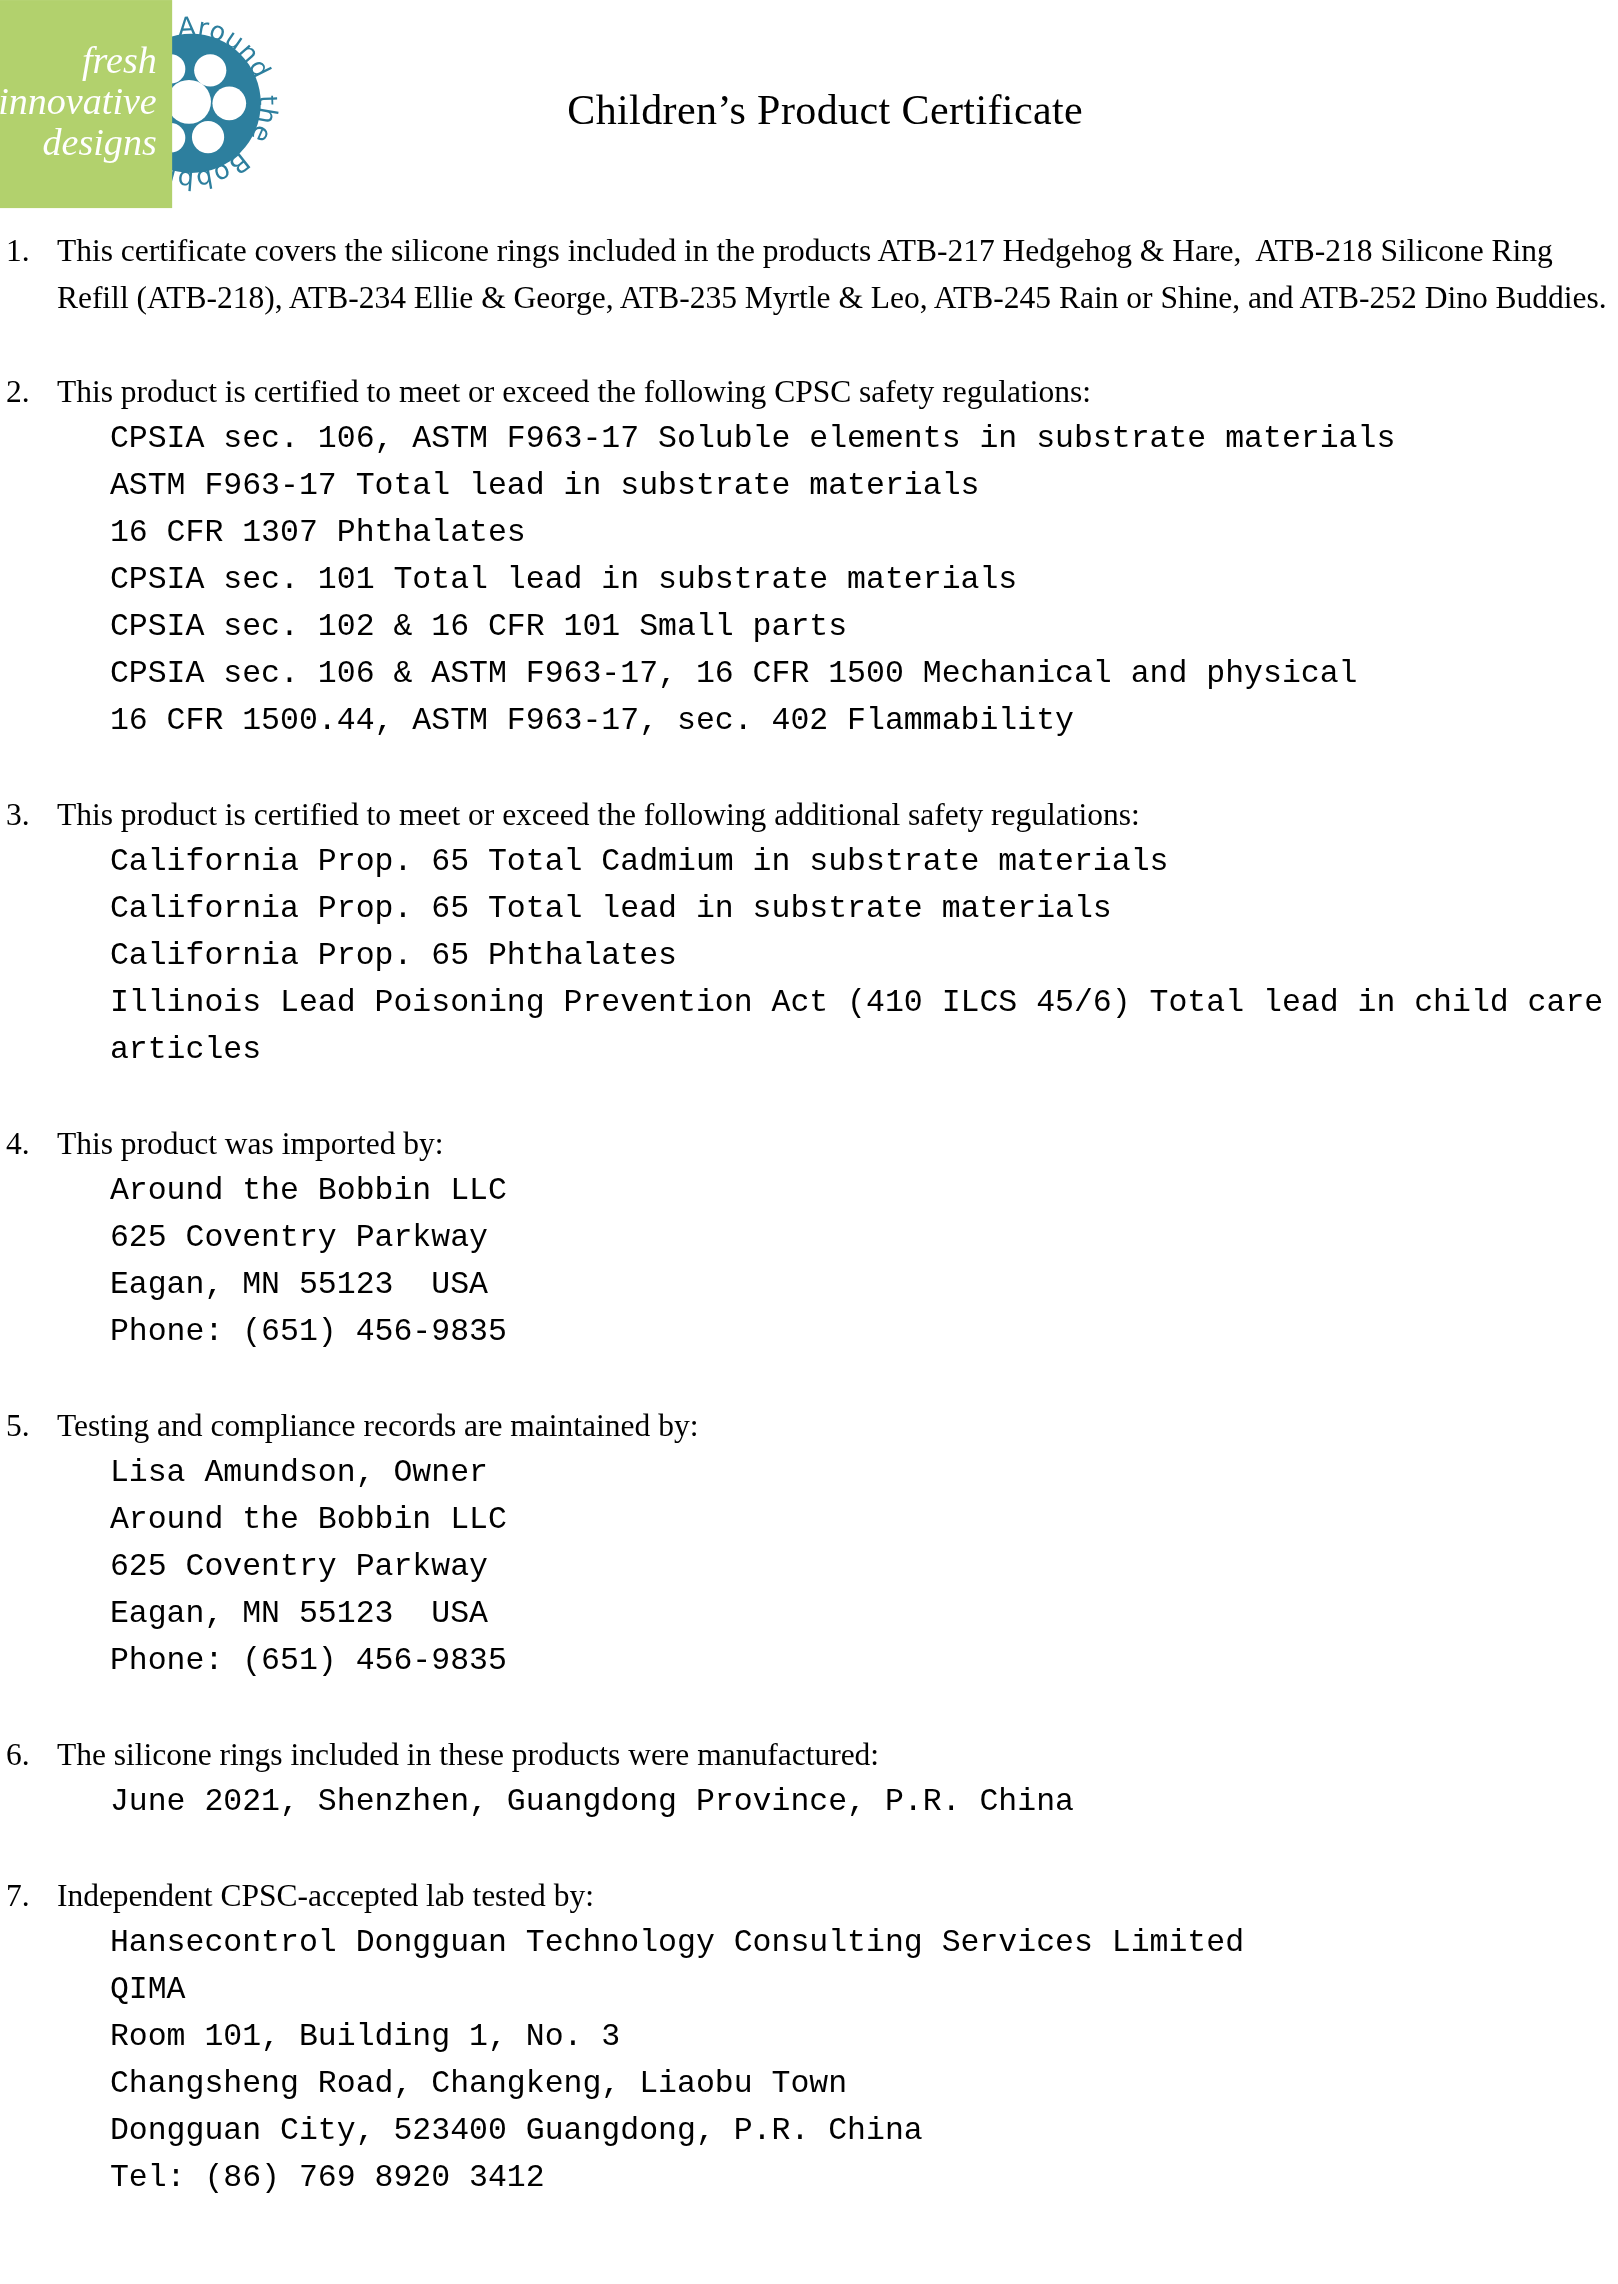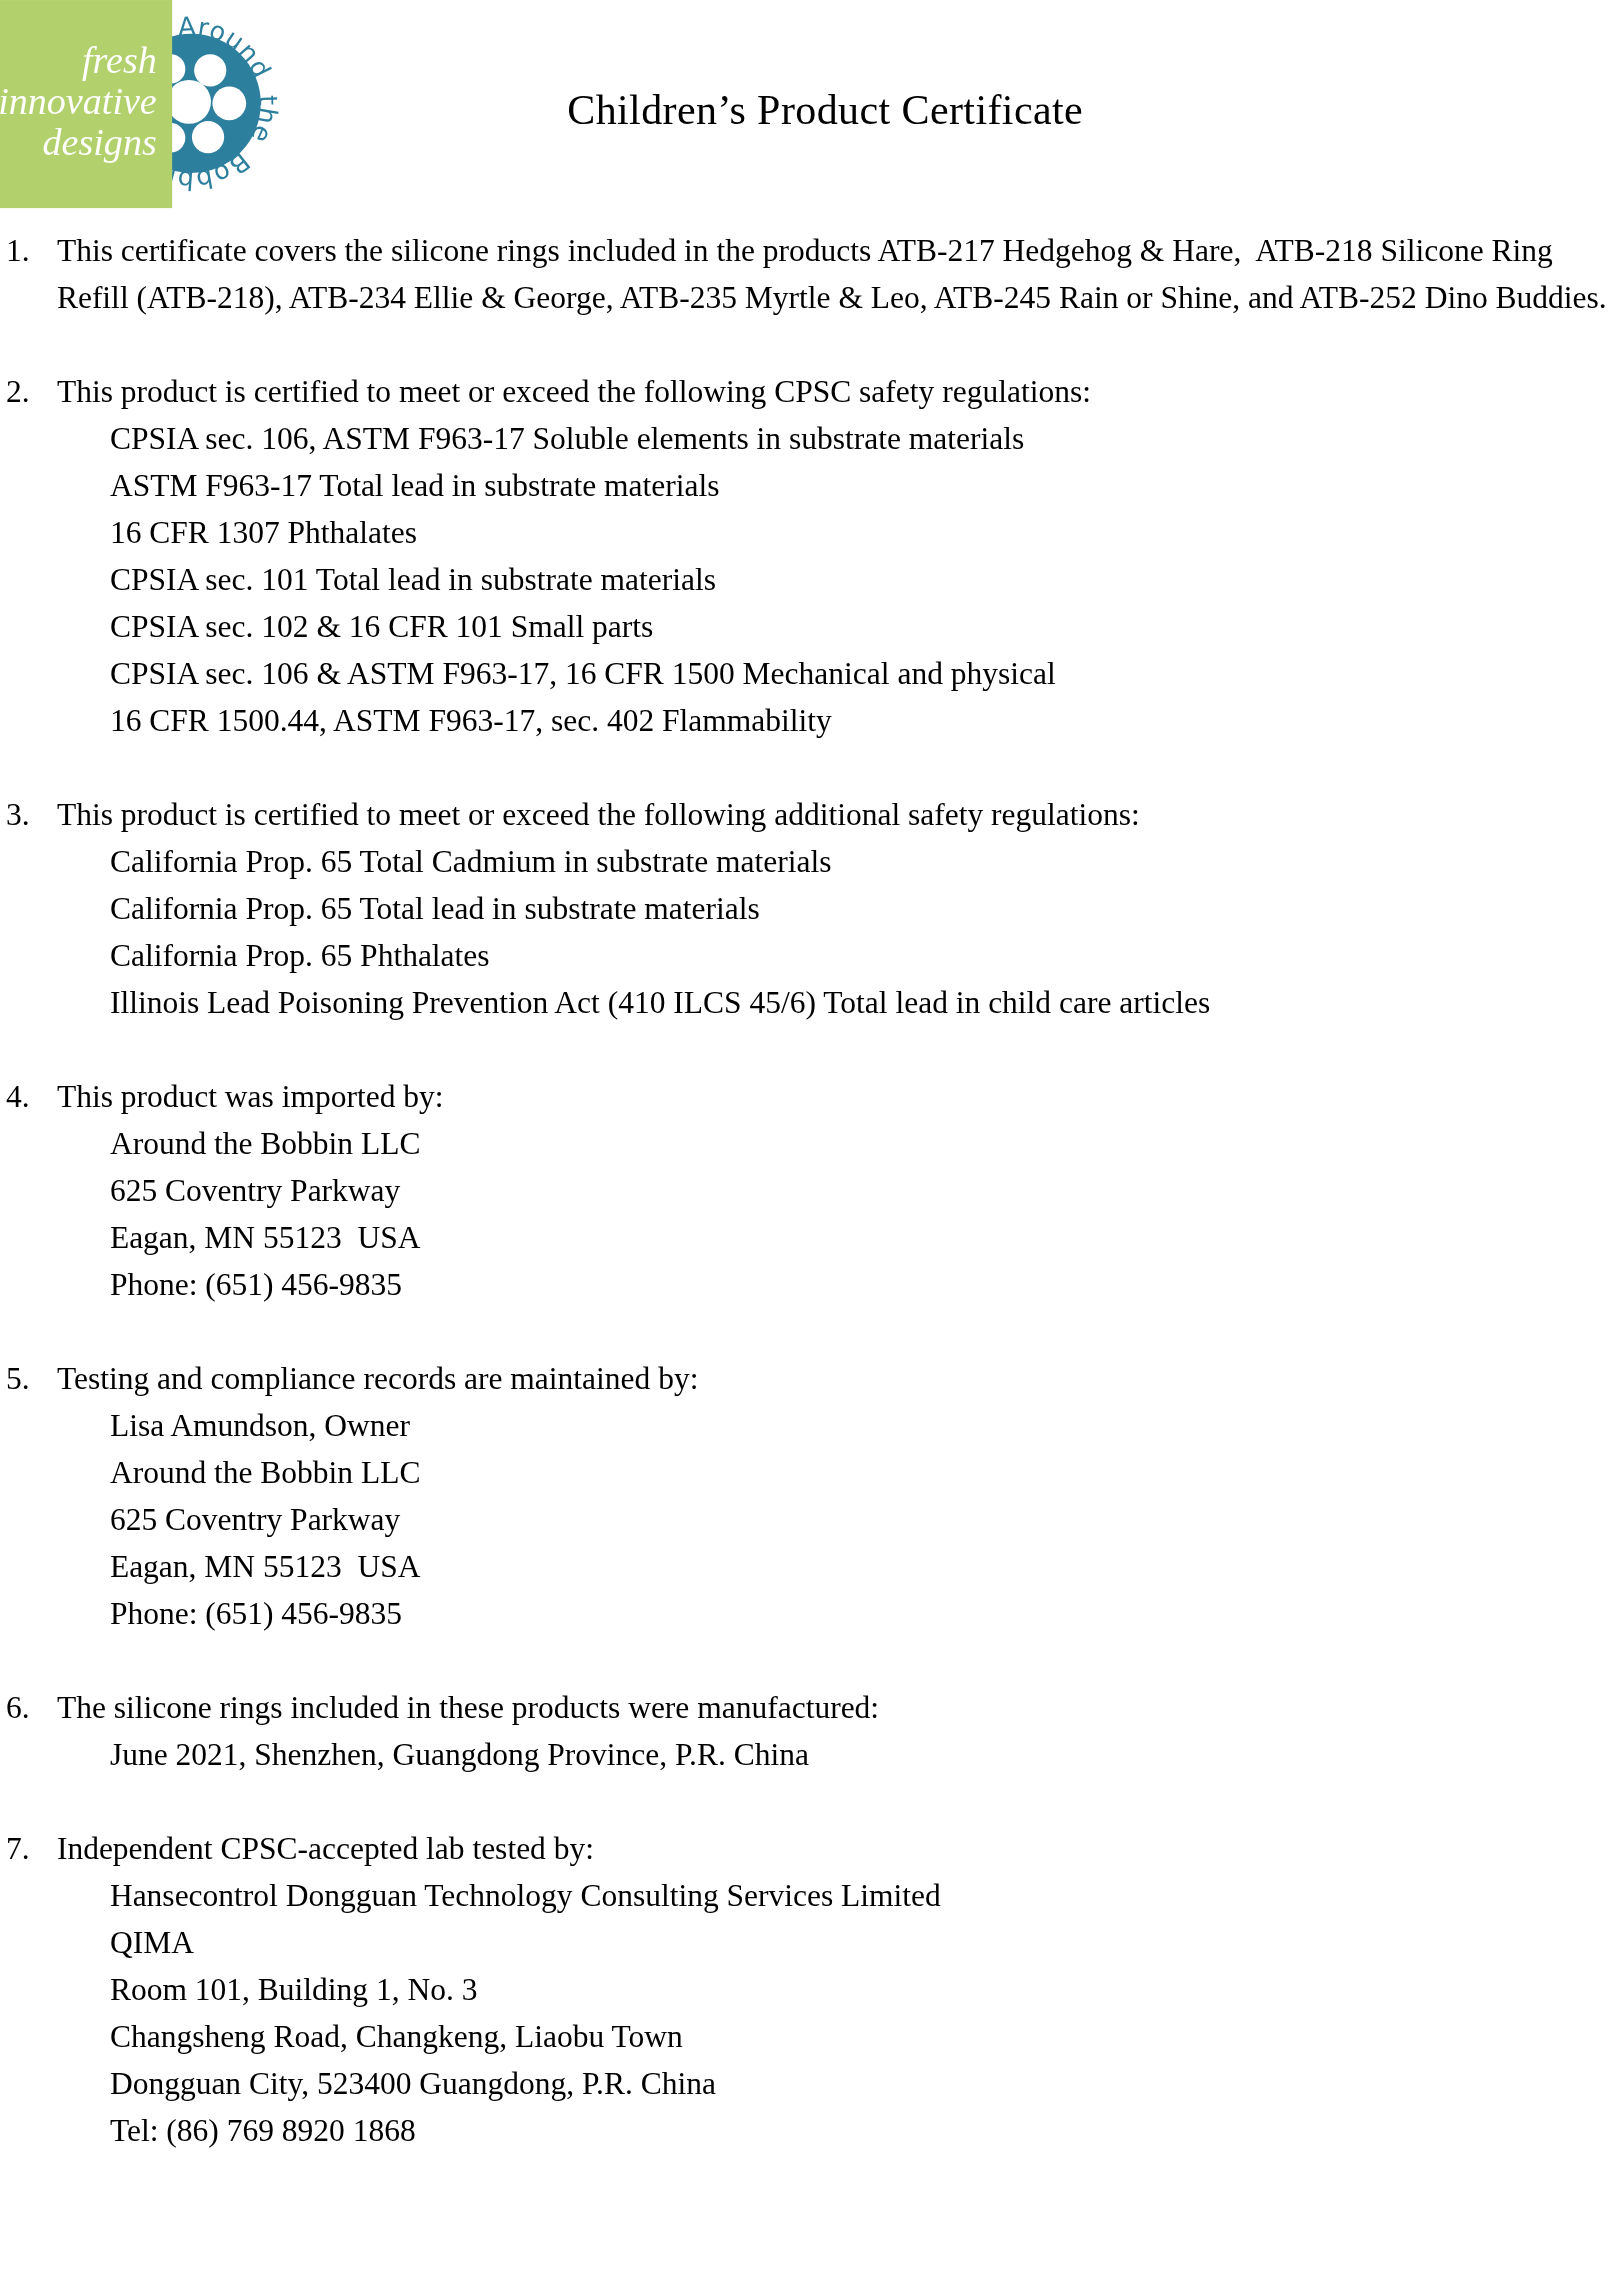--- a/index.html
+++ b/index.html
@@ -53,20 +53,21 @@
     white-space: pre;
   }
   .item-body { min-width: 0; }
   .item-text {
     margin: 0;
     white-space: pre-wrap;
   }
   .detail-line {
     margin: 0 0 0 53px;
     white-space: pre-wrap;
+    font-family: Liberation Mono, monospace;
   }
 
   .script-line {
     font-family: "Liberation Serif", "DejaVu Serif", serif;
     font-style: italic;
   }
   .ring-text {
     font-family: "DejaVu Sans", "Liberation Sans", sans-serif;
     letter-spacing: 1px;
     word-spacing: 9px;
@@ -177,19 +178,19 @@
 
     <div class="cert-item">
       <span class="item-number">7.</span>
       <div class="item-body">
         <p class="item-text">Independent CPSC-accepted lab tested by:</p>
       <p class="detail-line">Hansecontrol Dongguan Technology Consulting Services Limited</p>
           <p class="detail-line">QIMA</p>
           <p class="detail-line">Room 101, Building 1, No. 3</p>
           <p class="detail-line">Changsheng Road, Changkeng, Liaobu Town</p>
           <p class="detail-line">Dongguan City, 523400 Guangdong, P.R. China</p>
-          <p class="detail-line">Tel: (86) 769 8920 1868</p>
+          <p class="detail-line">Tel: (86) 769 8920 3412</p>
         </div>
     </div>
   </div>
 
 </main>
 
 
 </body></html>

